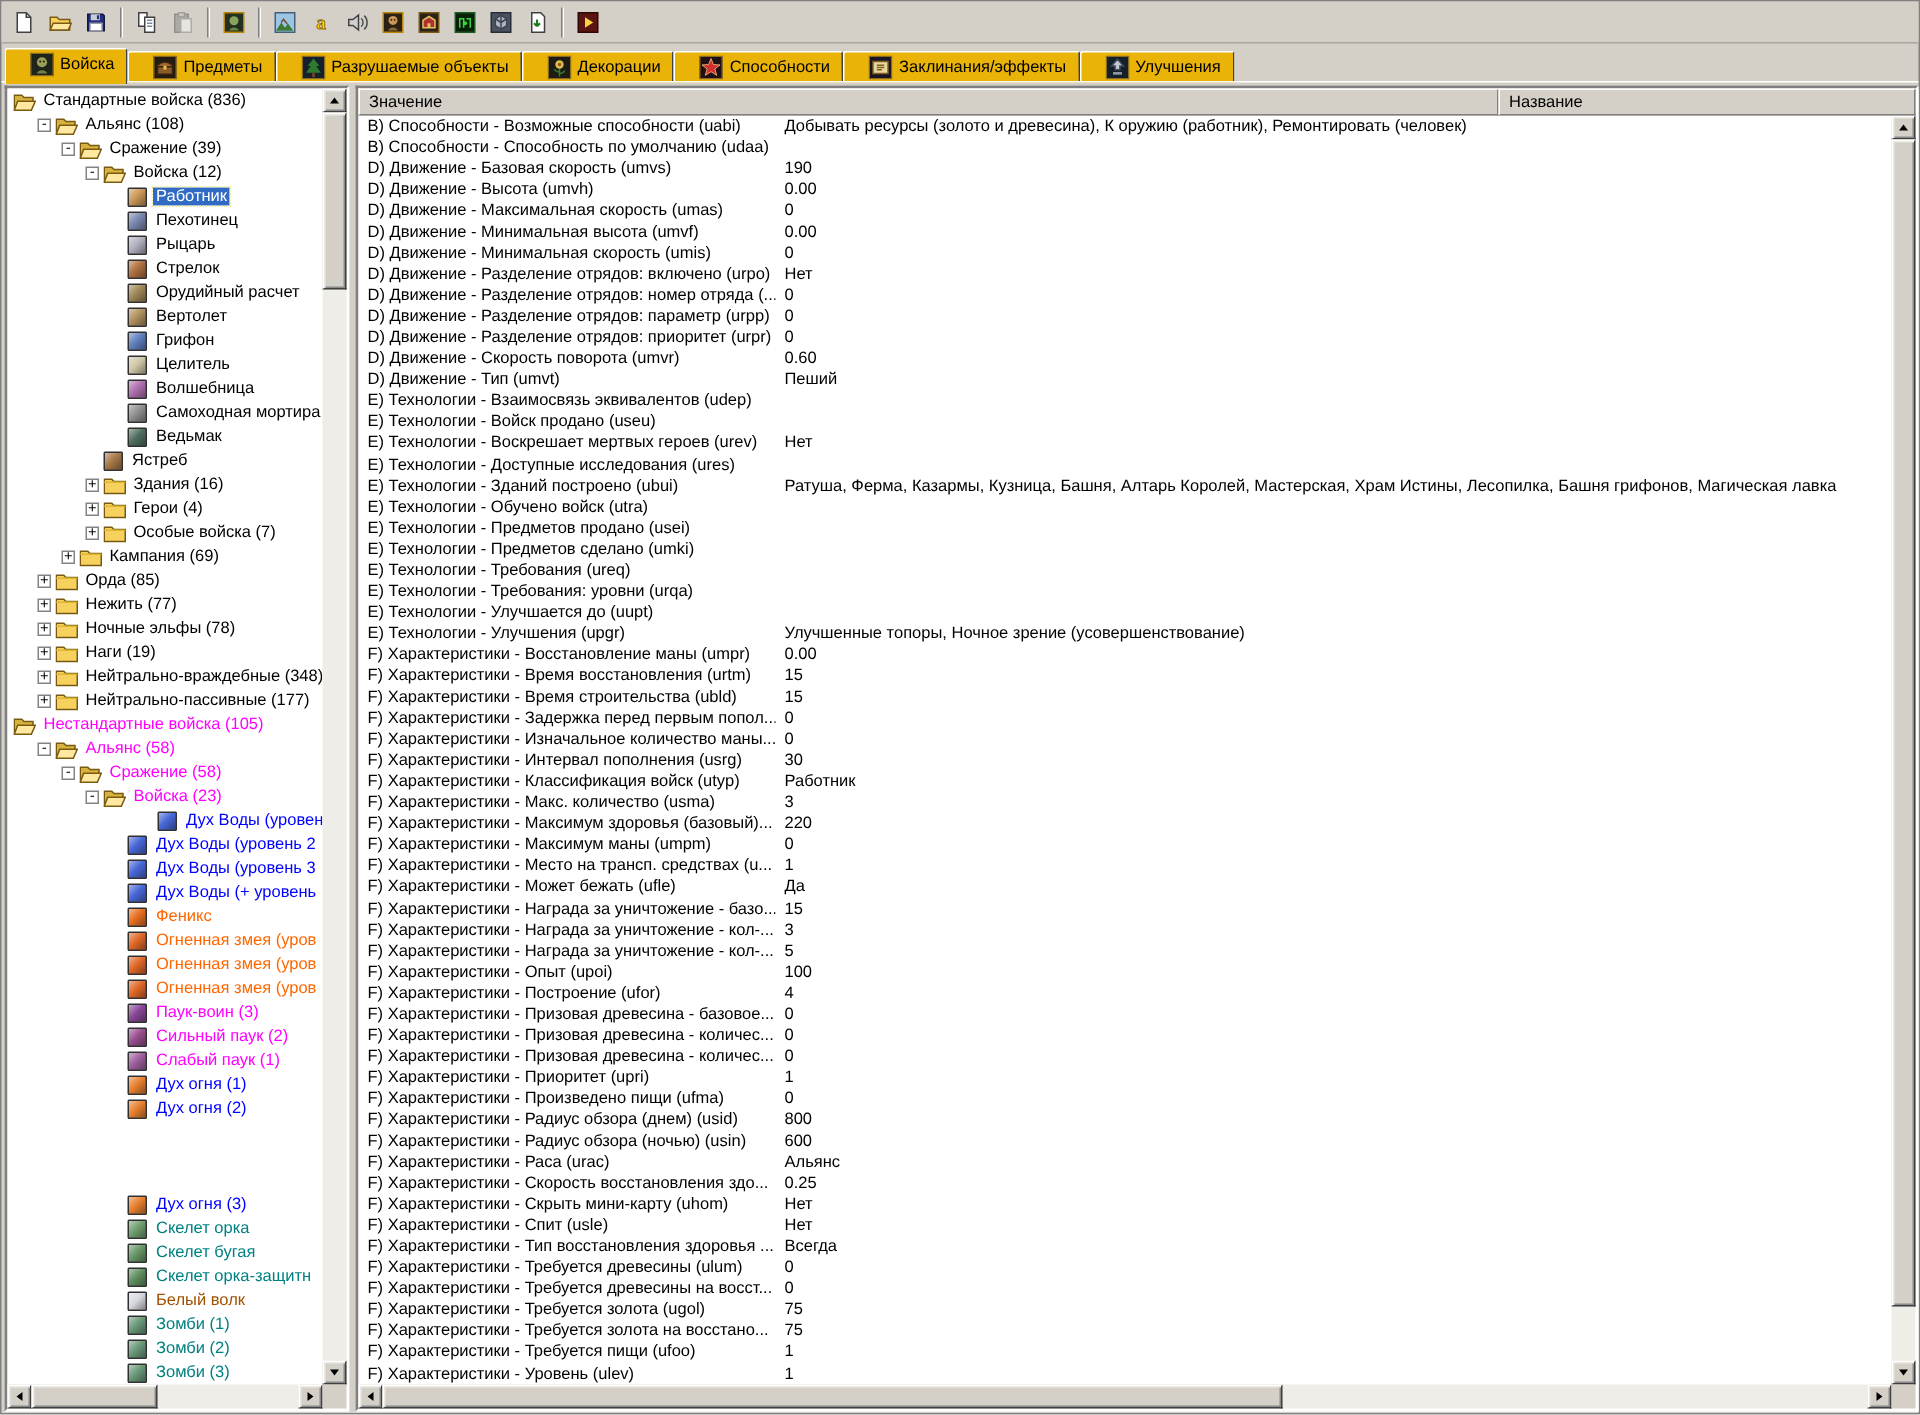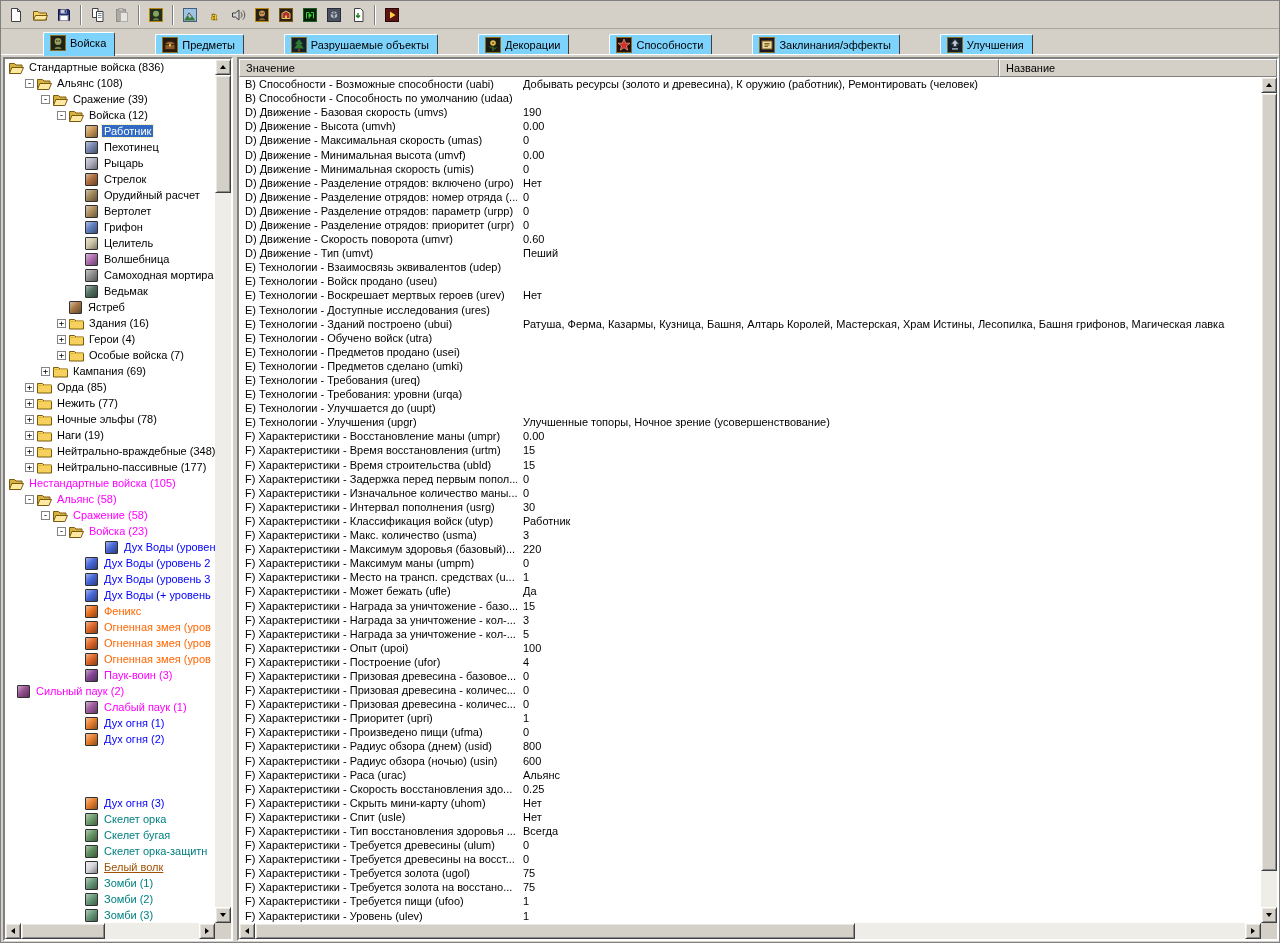--- a/index.html
+++ b/index.html
@@ -10,21 +10,21 @@
   .toolbar{height:28px;flex:none;display:flex;align-items:center;padding:2px 3px;border-bottom:1px solid #aaa69e;background:#d4d0c8;}
   .tbtn{width:22px;height:22px;display:flex;align-items:center;justify-content:center;margin:0 1px;border:1px solid transparent;}
   .tbtn.disabled{opacity:.45;filter:grayscale(1);}
   .ticon{width:16px;height:16px;display:block;}
   .ticon svg{display:block;}
   .tsep{width:2px;height:20px;margin:0 4px;border-left:1px solid #808080;border-right:1px solid #ffffff;}
 
   
   .tabbar{height:26px;flex:none;display:flex;align-items:flex-end;padding:3px 2px 0 2px;position:relative;}
   .tabbar::after{content:"";position:absolute;left:0;right:0;bottom:0;height:1px;background:#ffffff;}
-  .tab{display:flex;align-items:center;gap:4px;height:21px;padding:1px 8px 2px 6px;background:#7dd3fc;border-top:1px solid #fff;border-left:1px solid #fff;border-right:1px solid #404040;border-top-left-radius:2px;border-top-right-radius:2px;white-space:nowrap;position:relative;margin-left:40px;}
+  .tab{display:flex;align-items:center;gap:4px;height:21px;padding:1px 8px 2px 16px;background:#eab308;border-top:1px solid #fff;border-left:1px solid #fff;border-right:1px solid #404040;border-top-left-radius:2px;border-top-right-radius:2px;white-space:nowrap;position:relative;}
   .tab.active{height:24px;margin-bottom:-1px;z-index:3;padding-bottom:4px;}
   .tabicon{width:16px;height:16px;flex:none;}
   .tabicon svg{display:block;}
 
   
   .content{flex:1;position:relative;}
   .panel{position:absolute;top:2px;height:884px;border:2px solid;border-color:#808080 #ffffff #ffffff #808080;background:#fff;}
   .left-panel{left:2px;width:230px;}
   .splitter{position:absolute;left:232px;top:2px;width:4px;height:884px;background:#d4d0c8;}
   .right-panel{left:236px;width:1042px;}
@@ -562,21 +562,21 @@
           <div class="titem" style="padding-left: 68px;">
             <span class="spacer"></span>
             <span class="uicn" style="background: linear-gradient(135deg, rgba(255, 255, 255, 0.5), rgba(255, 255, 255, 0) 45%, rgba(0, 0, 0, 0.4)), rgb(224, 104, 40);"></span>
             <span class="tlabel" style="color: rgb(255, 102, 0);">Огненная змея (уров</span>
           </div>
           <div class="titem" style="padding-left: 68px;">
             <span class="spacer"></span>
             <span class="uicn" style="background: linear-gradient(135deg, rgba(255, 255, 255, 0.5), rgba(255, 255, 255, 0) 45%, rgba(0, 0, 0, 0.4)), rgb(136, 72, 152);"></span>
             <span class="tlabel" style="color: rgb(255, 0, 255);">Паук-воин (3)</span>
           </div>
-          <div class="titem" style="">
+          <div class="titem" style="padding-left: 68px;">
             <span class="spacer"></span>
             <span class="uicn" style="background: linear-gradient(135deg, rgba(255, 255, 255, 0.5), rgba(255, 255, 255, 0) 45%, rgba(0, 0, 0, 0.4)), rgb(152, 80, 144);"></span>
             <span class="tlabel" style="color: rgb(255, 0, 255);">Сильный паук (2)</span>
           </div>
           <div class="titem" style="padding-left: 68px;">
             <span class="spacer"></span>
             <span class="uicn" style="background: linear-gradient(135deg, rgba(255, 255, 255, 0.5), rgba(255, 255, 255, 0) 45%, rgba(0, 0, 0, 0.4)), rgb(160, 96, 160);"></span>
             <span class="tlabel" style="color: rgb(255, 0, 255);">Слабый паук (1)</span>
           </div>
           <div class="titem" style="padding-left: 68px;">
@@ -605,21 +605,21 @@
             <span class="tlabel" style="color: rgb(0, 128, 128);">Скелет бугая</span>
           </div>
           <div class="titem" style="padding-left: 68px;">
             <span class="spacer"></span>
             <span class="uicn" style="background: linear-gradient(135deg, rgba(255, 255, 255, 0.5), rgba(255, 255, 255, 0) 45%, rgba(0, 0, 0, 0.4)), rgb(96, 144, 96);"></span>
             <span class="tlabel" style="color: rgb(0, 128, 128);">Скелет орка-защитн</span>
           </div>
           <div class="titem" style="padding-left: 68px;">
             <span class="spacer"></span>
             <span class="uicn" style="background: linear-gradient(135deg, rgba(255, 255, 255, 0.5), rgba(255, 255, 255, 0) 45%, rgba(0, 0, 0, 0.4)), rgb(216, 216, 224);"></span>
-            <span class="tlabel" style="color: rgb(160, 80, 0); text-decoration: underline;">Белый волк</span>
+            <span class="tlabel" style="color: rgb(160, 80, 0);">Белый волк</span>
           </div>
           <div class="titem" style="padding-left: 68px;">
             <span class="spacer"></span>
             <span class="uicn" style="background: linear-gradient(135deg, rgba(255, 255, 255, 0.5), rgba(255, 255, 255, 0) 45%, rgba(0, 0, 0, 0.4)), rgb(106, 154, 122);"></span>
             <span class="tlabel" style="color: rgb(0, 128, 128);">Зомби (1)</span>
           </div>
           <div class="titem" style="padding-left: 68px;">
             <span class="spacer"></span>
             <span class="uicn" style="background: linear-gradient(135deg, rgba(255, 255, 255, 0.5), rgba(255, 255, 255, 0) 45%, rgba(0, 0, 0, 0.4)), rgb(106, 154, 122);"></span>
             <span class="tlabel" style="color: rgb(0, 128, 128);">Зомби (2)</span>

